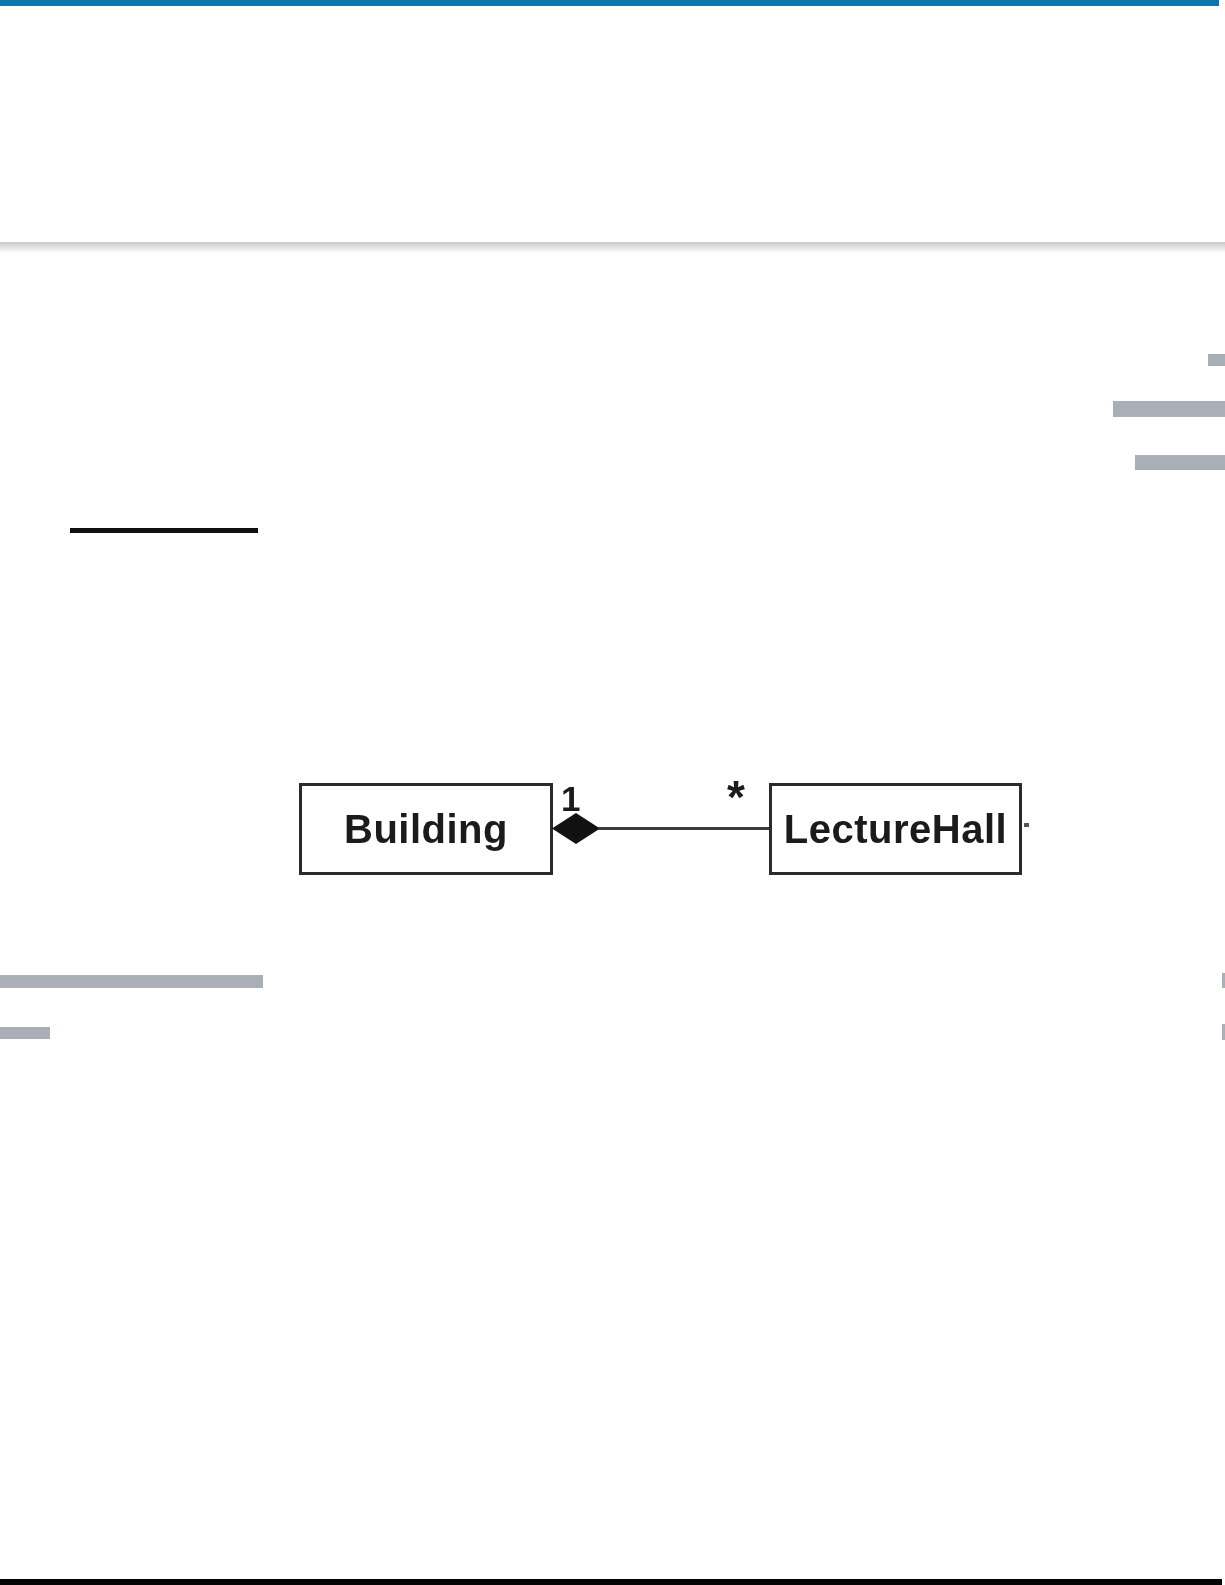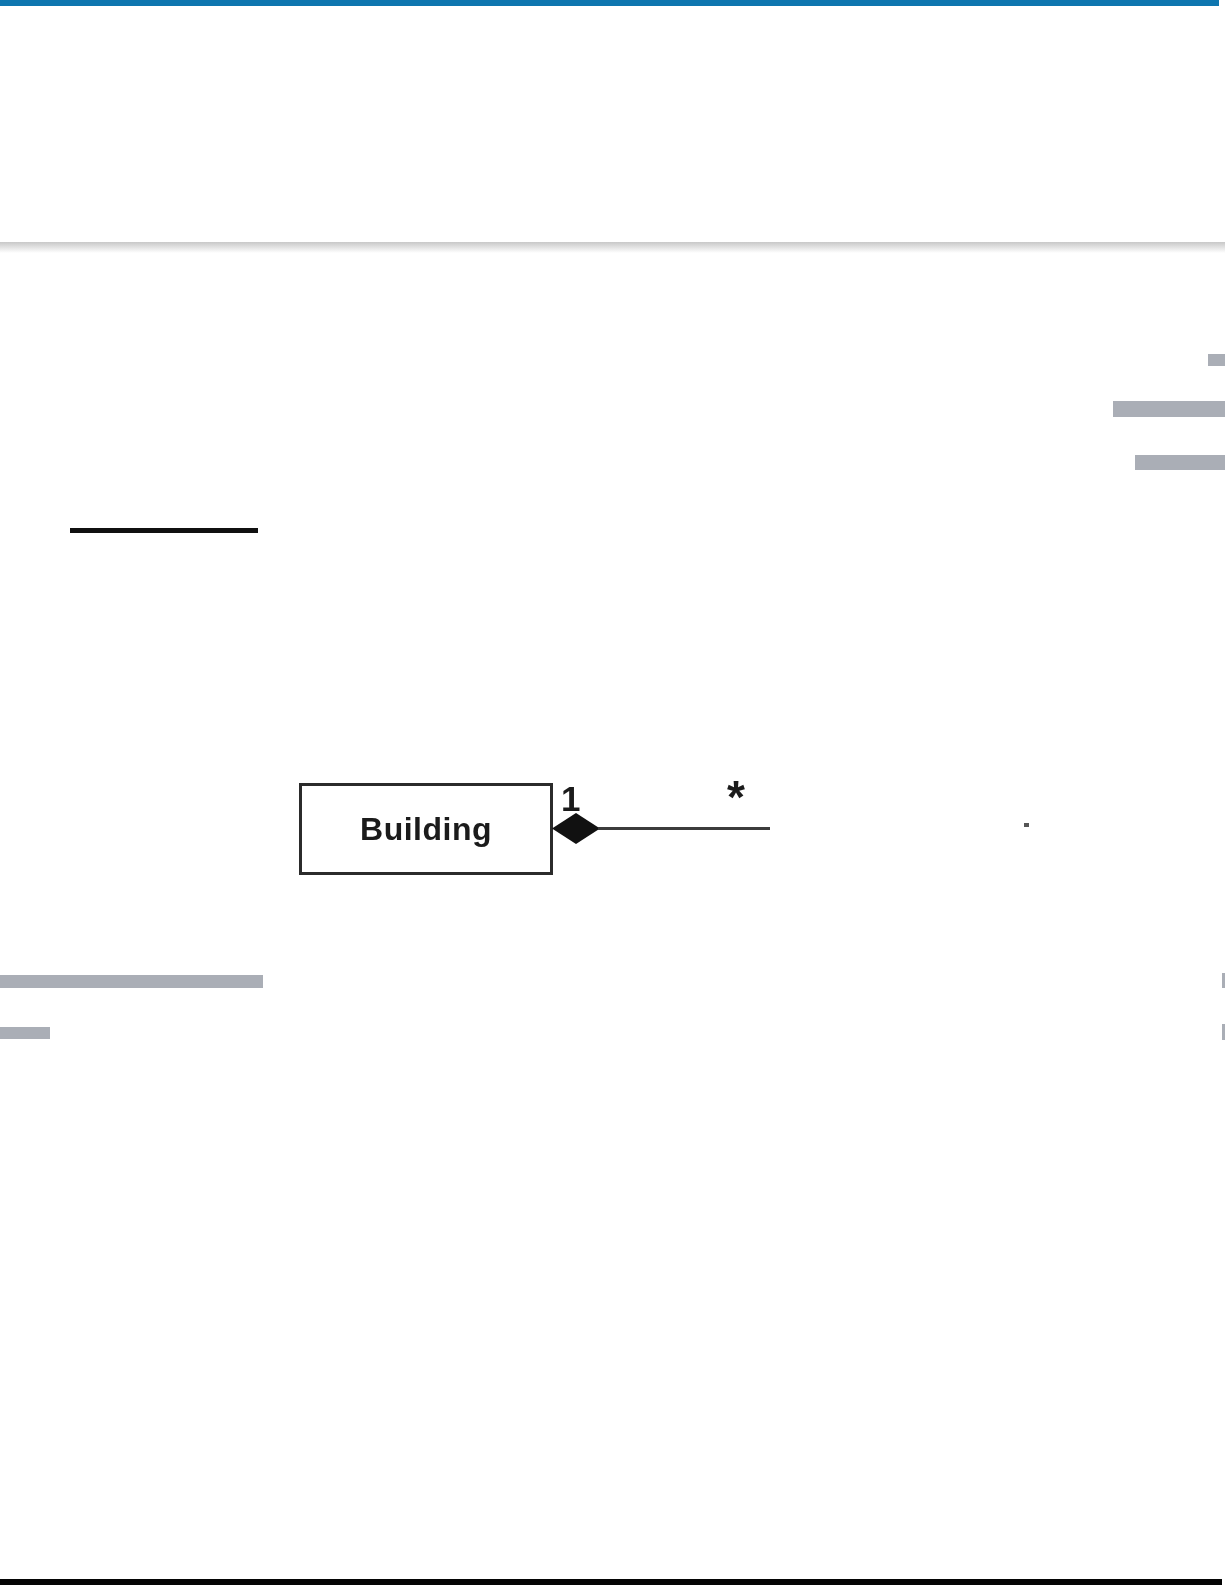--- a/index.html
+++ b/index.html
@@ -48,21 +48,21 @@
 
   
   .uml-box {
     box-sizing: border-box;
     border: 3px solid #2b2b2b;
     background: #ffffff;
     display: flex;
     align-items: center;
     justify-content: center;
     font-weight: 700;
-    font-size: 32px;
+    font-size: 40px;
     color: #1b1b1b;
     letter-spacing: 0.5px;
   }
   .box-building    { left: 299px; top: 783px; width: 254px; height: 92px; }
   .box-lecturehall { left: 769px; top: 783px; width: 253px; height: 92px; }
 
   .connector-line {
     left: 598px; top: 827px;
     width: 172px; height: 3px;
     background: #3c3c3c;
@@ -116,20 +116,23 @@
   <span class="abs diamond-wrap">
     <svg width="50" height="31" viewBox="0 0 50 31" xmlns="http://www.w3.org/2000/svg">
       <polygon points="1,15.5 25,0 49,15.5 25,31" fill="#111111"></polygon>
     </svg>
   </span>
 
   <div class="abs connector-line"></div>
 
   <span class="abs mult-label mult-star">*</span>
 
+  <div class="abs uml-box box-lecturehall">
+    <span>LectureHall</span>
+  </div>
 
   <div class="abs tiny-dash"></div>
 
   <div class="abs gray-bar bar-bottom-wide"></div>
   <div class="abs gray-bar bar-bottom-small"></div>
 
   <div class="abs gray-bar edge-mark-1"></div>
   <div class="abs gray-bar edge-mark-2"></div>
 
   <div class="abs bottom-strip"></div>

